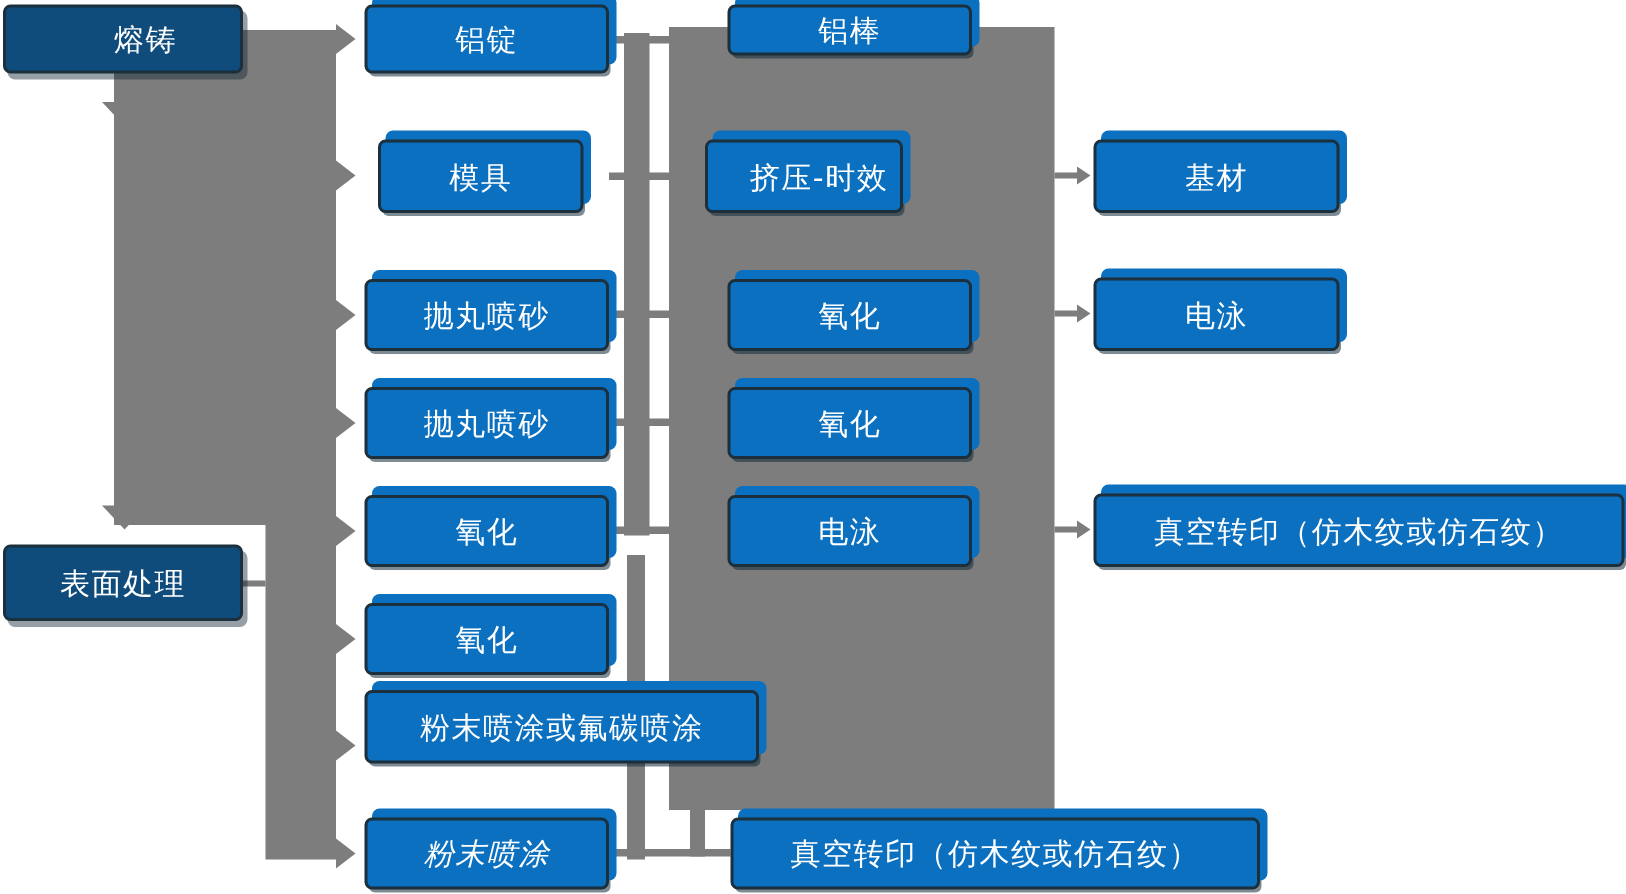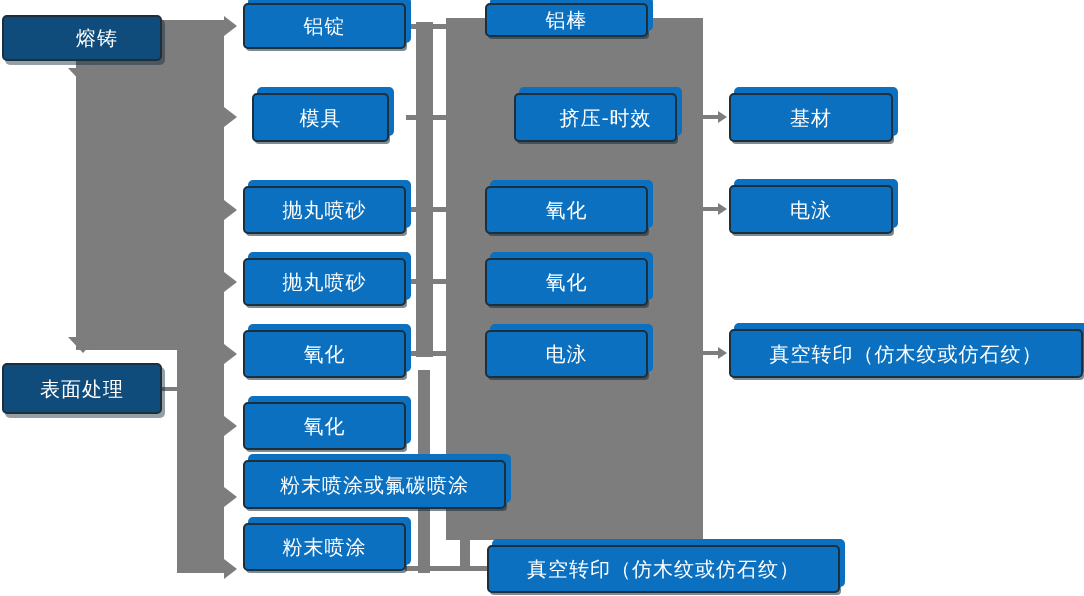--- a/index.html
+++ b/index.html
@@ -68,34 +68,34 @@
   <div class="gray" style="left:405px;top:566px;width:82px;height:5px;"></div>
   <div class="gray" style="left:460px;top:540px;width:10px;height:31px;"></div>
 
   <div class="gray" style="left:703px;top:115px;width:15px;height:4px;"></div>
   <div class="tri tri-right-sm" style="left:718px;top:111px;"></div>
   <div class="gray" style="left:703px;top:207px;width:15px;height:4px;"></div>
   <div class="tri tri-right-sm" style="left:718px;top:203px;"></div>
   <div class="gray" style="left:703px;top:351px;width:15px;height:4px;"></div>
   <div class="tri tri-right-sm" style="left:718px;top:347px;"></div>
 
-  <div class="node dark-node" style="left:2px;top:15px;width:160px;height:46px;padding-left:30px;">熔铸</div>
+  <div class="node dark-node" style="left:2px;top:3px;width:160px;height:46px;padding-left:30px;">熔铸</div>
   <div class="node blue-node" style="left:243px;top:3px;width:163px;height:46px;">铝锭</div>
 
   <div class="node dark-node" style="left:2px;top:363px;width:160px;height:51px;">表面处理</div>
   <div class="node blue-node" style="left:252px;top:93px;width:137px;height:49px;">模具</div>
   <div class="node blue-node" style="left:243px;top:186px;width:163px;height:48px;">抛丸喷砂</div>
   <div class="node blue-node" style="left:243px;top:258px;width:163px;height:48px;">抛丸喷砂</div>
   <div class="node blue-node" style="left:243px;top:330px;width:163px;height:48px;">氧化</div>
   <div class="node blue-node" style="left:243px;top:402px;width:163px;height:48px;">氧化</div>
   <div class="node blue-node" style="left:243px;top:460px;width:263px;height:49px;">粉末喷涂或氟碳喷涂</div>
-  <div class="node blue-node" style="left:243px;top:523px;width:163px;height:48px;">粉末喷涂</div>
+  <div class="node blue-node" style="left:243px;top:545px;width:163px;height:48px;font-style:italic;">粉末喷涂</div>
 
   <div class="node blue-node" style="left:485px;top:3px;width:163px;height:34px;">铝棒</div>
-  <div class="node blue-node" style="left:514px;top:93px;width:163px;height:49px;padding-left:20px;">挤压-时效</div>
+  <div class="node blue-node" style="left:470px;top:93px;width:132px;height:49px;padding-left:20px;">挤压-时效</div>
   <div class="node blue-node" style="left:485px;top:186px;width:163px;height:48px;">氧化</div>
   <div class="node blue-node" style="left:485px;top:258px;width:163px;height:48px;">氧化</div>
   <div class="node blue-node" style="left:485px;top:330px;width:163px;height:48px;">电泳</div>
   <div class="node blue-node" style="left:487px;top:545px;width:353px;height:48px;">真空转印（仿木纹或仿石纹）</div>
 
   <div class="node blue-node" style="left:729px;top:93px;width:164px;height:49px;">基材</div>
   <div class="node blue-node" style="left:729px;top:185px;width:164px;height:49px;">电泳</div>
   <div class="node blue-node" style="left:729px;top:329px;width:354px;height:49px;">真空转印（仿木纹或仿石纹）</div>
 
 </div>

